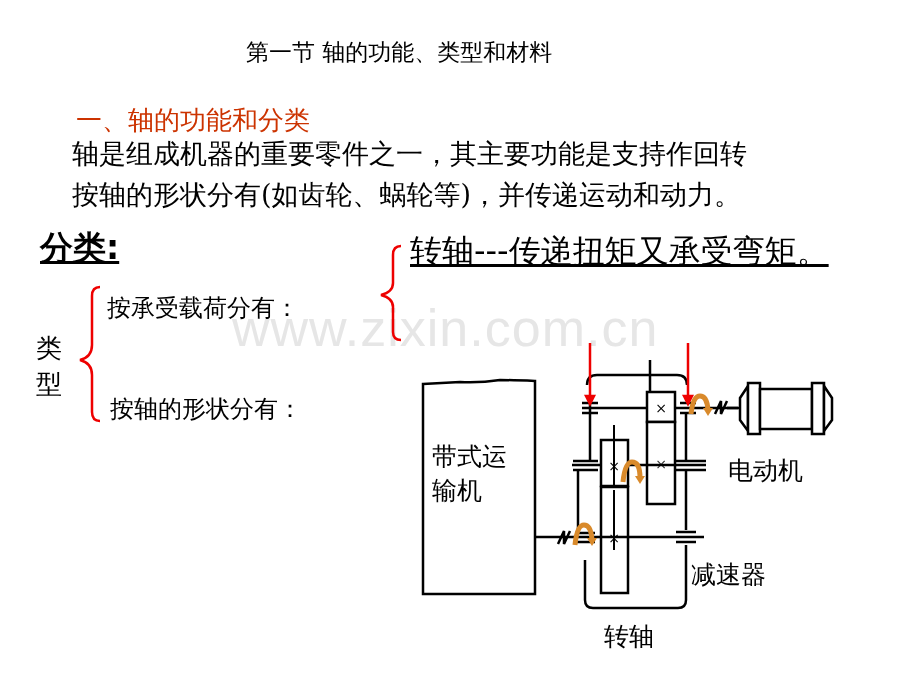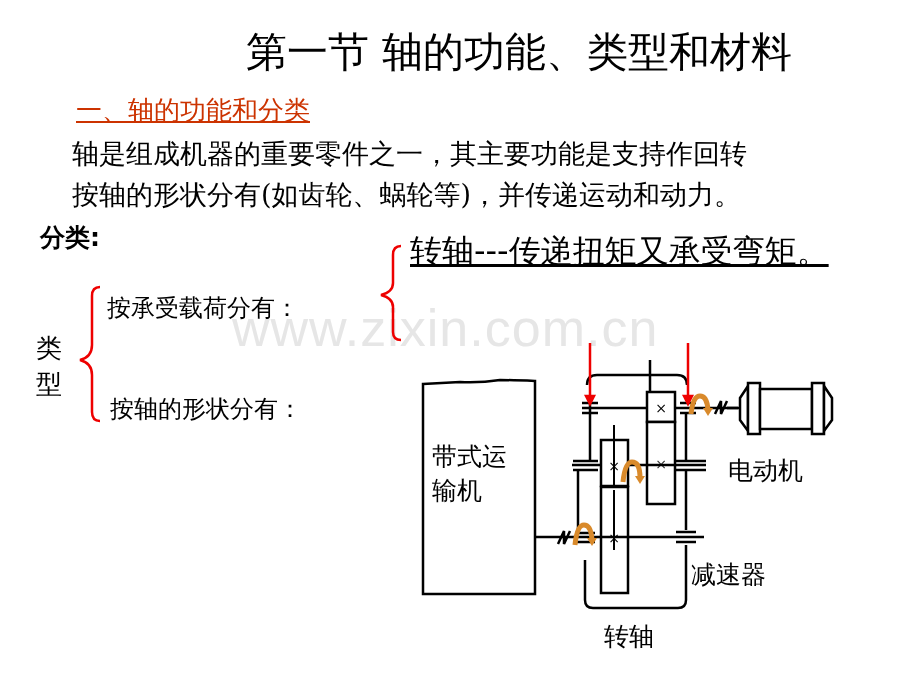--- a/index.html
+++ b/index.html
@@ -1,24 +1,24 @@
 <!DOCTYPE html>
 <html><head>
   <meta charset="utf-8">
   <style>
     html, body { margin: 0; padding: 0; background: #ffffff; }
     body { width: 920px; height: 690px; position: relative; overflow: hidden;
       font-family: "DejaVu Sans", "Liberation Sans", sans-serif; color: #000; }
     .abs { position: absolute; white-space: nowrap; }
-    .title { left: 246px; top: 30px; font-size: 41px; line-height: 44px; font-family: "DejaVu Serif", "Liberation Serif", serif; }
-    .subtitle { left: 76px; top: 92px; font-size: 26px; line-height: 36px; color: #cc3300; text-decoration: underline; }
+    .title { left: 246px; top: 30px; font-size: 23px; line-height: 44px; font-family: "DejaVu Serif", "Liberation Serif", serif; }
+    .subtitle { left: 76px; top: 102px; font-size: 26px; line-height: 36px; color: #cc3300; }
     .body-line { left: 72px; font-size: 27px; line-height: 40px; font-family: "DejaVu Serif", "Liberation Serif", serif; }
     .line1 { top: 134px; }
     .line2 { top: 175px; }
-    .label-bold { left: 40px; top: 221px; font-size: 25px; font-weight: bold; line-height: 34px; }
+    .label-bold { left: 40px; top: 231px; font-size: 33px; font-weight: bold; line-height: 34px; text-decoration: underline; }
     .item { font-size: 24px; line-height: 32px; }
     .by-load { left: 107px; top: 280px; margin-top: 12px; }
     .by-shape { left: 110px; top: 393px; }
     .type-v { left: 36px; top: 318px; font-size: 26px; line-height: 36px; width: 30px; white-space: normal; margin-top: 12px; }
     .rotating { left: 410px; top: 235px; font-size: 32px; line-height: 32px; text-decoration: underline; }
     .watermark { left: 232px; top: 298px; font-size: 52px; color: #e6e6e6; letter-spacing: 1px; font-family: "Liberation Sans", sans-serif; z-index: 0; }
     .lbl { font-size: 25px; line-height: 32px; }
     .conveyor-label { left: 432px; top: 440px; width: 96px; text-align: left; white-space: normal; font-size: 25px; line-height: 34px; }
     .motor-label { left: 728px; top: 455px; }
     .reducer-label { left: 691px; top: 559px; }

